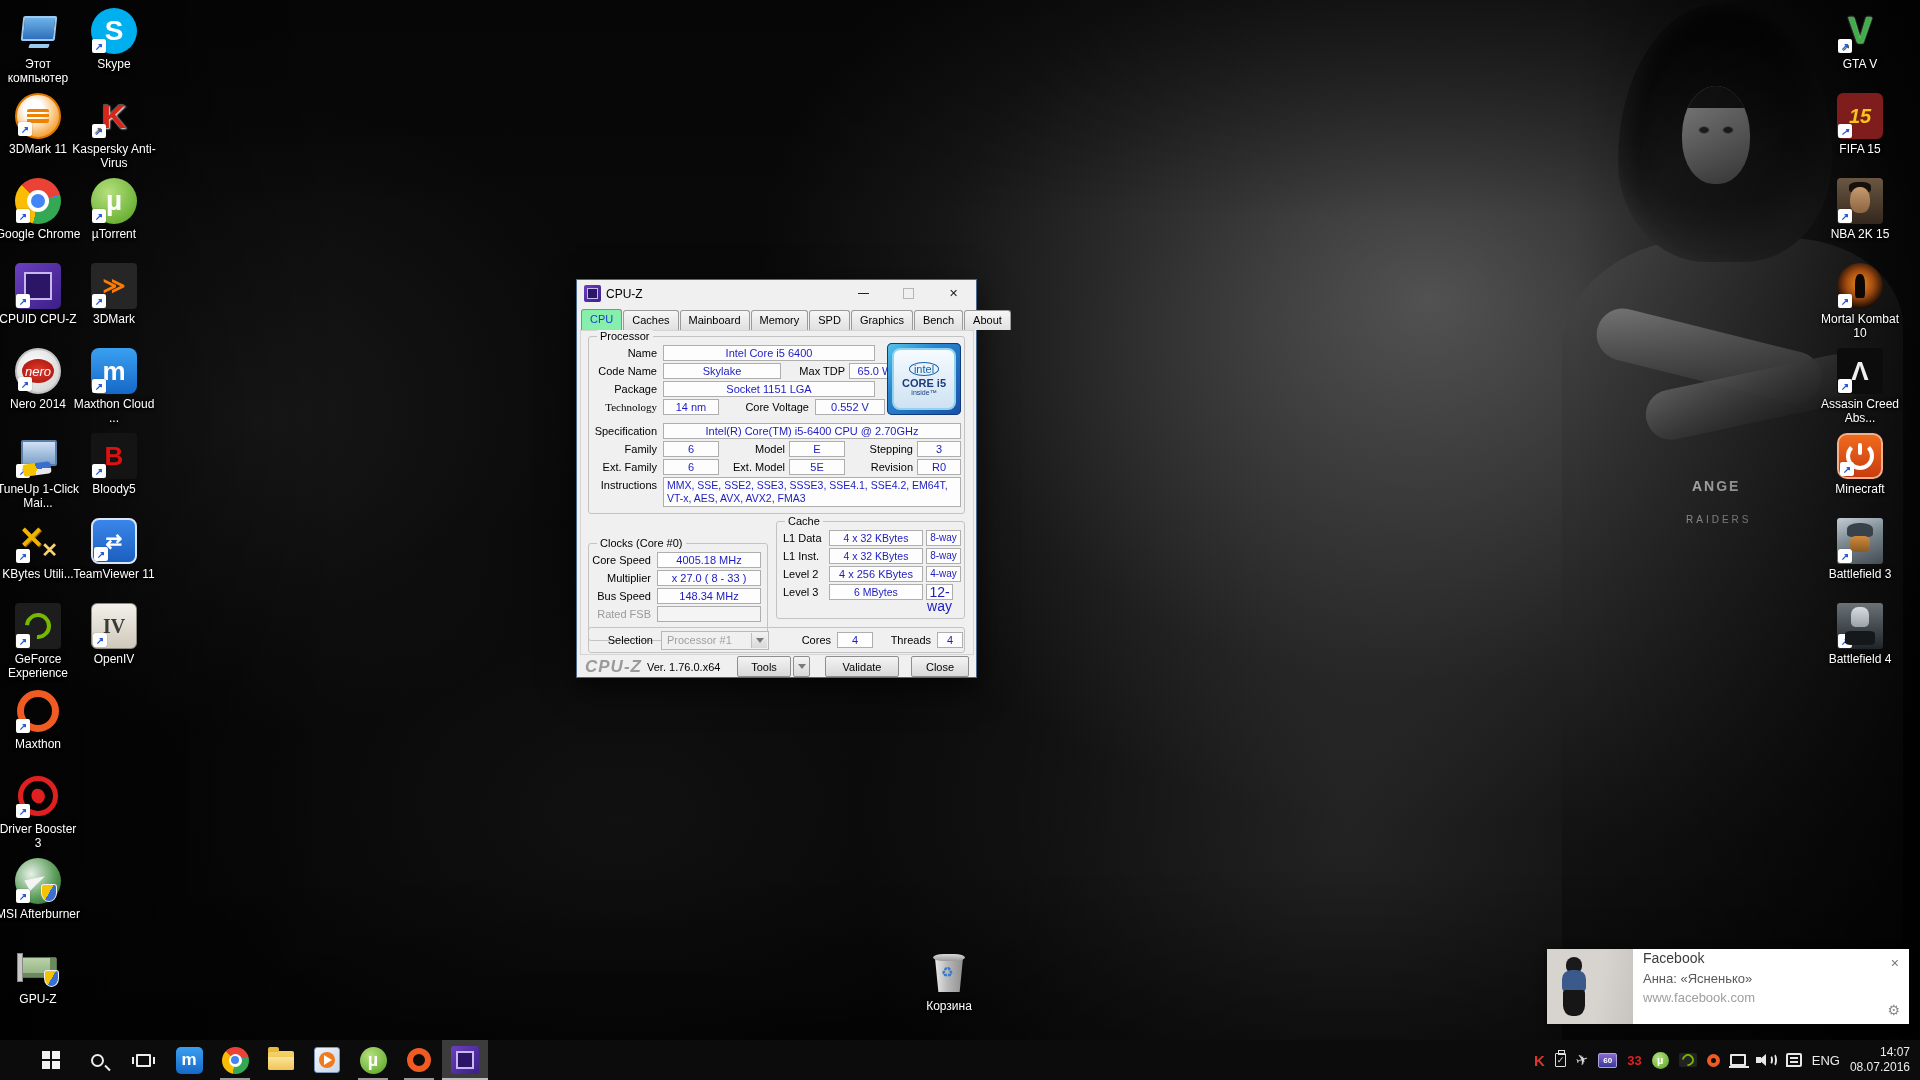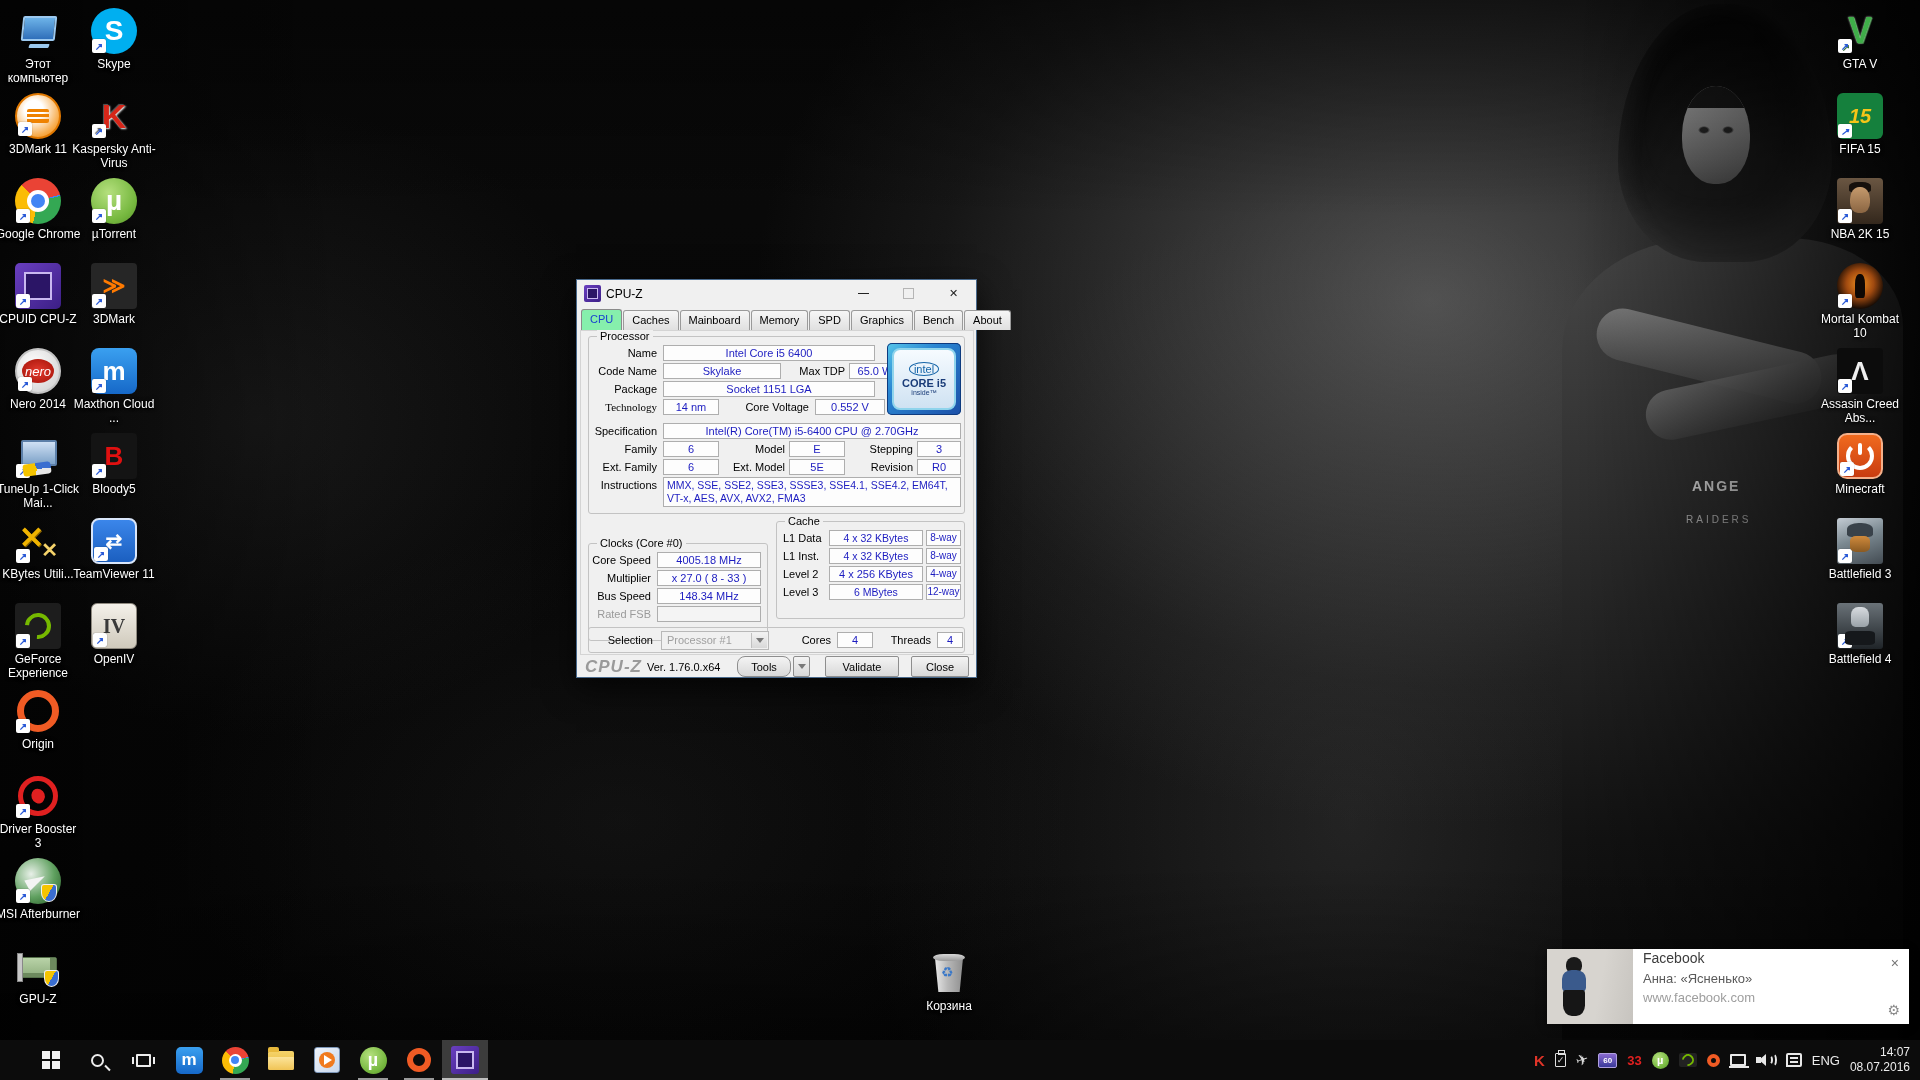--- a/index.html
+++ b/index.html
@@ -82,21 +82,21 @@
   .t-msiab::before { content:""; width:0; height:0; border-left:20px solid #f4f4f4; border-top:6px solid transparent; border-bottom:6px solid transparent; transform:rotate(-28deg); margin-left:-4px; }
   .t-msiab::after { content:""; position:absolute; right:4px; bottom:2px; width:14px; height:16px;
       background:linear-gradient(120deg, #f5c400 50%, #3a6ed0 50%); border:1px solid #f0f0f0; border-radius:3px 3px 50% 50%; }
   .t-gpuz::before { content:""; position:absolute; left:6px; top:14px; width:34px; height:19px;
       background:linear-gradient(#b9d3a8,#8fae7e); border:1px solid #55704a; border-radius:2px;
       box-shadow: inset -6px -4px 0 #6d8a5e; }
   .t-gpuz::after { content:""; position:absolute; left:2px; top:10px; width:4px; height:27px; background:#c8c8c8; border:1px solid #888; }
   .t-gpuz .mini-shield { position:absolute; right:2px; bottom:2px; width:15px; height:17px;
       background:linear-gradient(120deg, #f5c400 50%, #3a6ed0 50%); border:1px solid #f0f0f0; border-radius:3px 3px 50% 50%; }
   .t-gtav { color:#3fae49; font-size:36px; font-weight:bold; text-shadow:0 0 2px #eafbe8, 1px 1px 0 #1c5c22; }
-  .t-fifa { background:#15803d; border-radius:6px; color:#f5c518; font-size:20px; font-weight:bold; font-style:italic; }
+  .t-fifa { background:#7f1d1d; border-radius:6px; color:#f5c518; font-size:20px; font-weight:bold; font-style:italic; }
   .t-nba { background:linear-gradient(#6a5642,#33271c); border-radius:4px; }
   .t-nba::before { content:""; position:absolute; top:4px; width:22px; height:10px; background:#16100c; border-radius:40% 40% 20% 20%; }
   .t-nba::after { content:""; position:absolute; top:9px; width:20px; height:26px; background:linear-gradient(#c59a6d,#8a6542); border-radius:46% 46% 40% 40%; }
   .t-mk { background:radial-gradient(circle at 50% 45%, #f0901f 0%, #a04a10 40%, #190c04 72%); border-radius:50%; }
   .t-mk::after { content:""; width:10px; height:24px; background:#0e0804; border-radius:40% 40% 20% 20%; }
   .t-ac { background:#0c0c0c; border-radius:4px; color:#efefef; font-size:26px; font-weight:bold; }
   .t-mc { background:linear-gradient(#f06a1e,#c93c10); border:2px solid #f5b08a; border-radius:10px; }
   .t-mc::before { content:""; width:20px; height:20px; border:4px solid #fff; border-top-color:transparent; border-radius:50%; }
   .t-mc::after { content:""; position:absolute; top:8px; width:4px; height:12px; background:#fff; border-radius:2px; }
   .t-bf3 { background:linear-gradient(160deg,#c4ccd4 0%, #7a8890 45%, #434b52 100%); border-radius:3px; }
@@ -156,21 +156,21 @@
       font-size:11px; line-height:17px; padding-left:5px; display:flex; align-items:center; }
   .dd-arrow { position:absolute; right:1px; top:1px; bottom:1px; width:16px; background:linear-gradient(#f2f2f2,#d8d8d8);
       border-left:1px solid #c0c0c0; display:flex; align-items:center; justify-content:center; }
   .tri-down { width:0; height:0; border-left:4px solid transparent; border-right:4px solid transparent; border-top:5px solid #7a7a7a; }
 
   .cz-footer { position:absolute; left:0; top:376px; right:0; height:23px; }
   .cz-logo { position:absolute; left:8px; top:1px; font-size:17px; font-weight:bold; font-style:italic; color:#9a9a9a; letter-spacing:1px; }
   .cz-ver { position:absolute; left:70px; top:5px; font-size:11px; }
   .btn { position:absolute; top:0; height:21px; background:linear-gradient(#f4f4f4,#d8d8d8); border:1px solid #8e8e8e;
       border-radius:2px; font-size:11px; display:flex; align-items:center; justify-content:center; }
-  .btn-tools { left:160px; width:54px;border-radius:8px; }
+  .btn-tools { left:160px; width:54px; }
   .btn-tools-arrow { left:216px; width:17px; }
   .btn-validate { left:248px; width:74px; }
   .btn-close { left:334px; width:58px; }
 
   
   .notif { position:absolute; left:1547px; top:949px; width:362px; height:75px; background:#fff;
       box-shadow:0 2px 8px rgba(0,0,0,.5); display:flex; }
   .notif-thumb { position:relative; width:86px; height:75px; background:linear-gradient(100deg,#d7d4cf 60%, #c7c4bf); overflow:hidden; }
   .nt-person { position:absolute; left:12px; top:8px; width:30px; height:64px; }
   .nt-head { position:absolute; left:7px; top:0; width:16px; height:16px; background:#1a1a1a; border-radius:50% 50% 40% 40%; }
@@ -304,21 +304,21 @@
   <div class="dicon" style="left:-5px; top:603px;">
     <div class="tile t-geforce">
         <span class="sc"></span>
       </div>
     <div class="dlabel">GeForce Experience</div>
   </div>
   <div class="dicon" style="left:-5px; top:688px;">
     <div class="tile t-origin">
         <span class="sc"></span>
       </div>
-    <div class="dlabel">Origin</div>
+    <div class="dlabel">Maxthon</div>
   </div>
   <div class="dicon" style="left:-5px; top:773px;">
     <div class="tile t-driverb">
         <span class="sc"></span>
       </div>
     <div class="dlabel">Driver Booster 3</div>
   </div>
   <div class="dicon" style="left:-5px; top:858px;">
     <div class="tile t-msiab">
         <span class="sc"></span>
@@ -531,21 +531,21 @@
         <span class="fld" style="left:52px; top:8px; width:94px; font-size:10.5px;">4 x 32 KBytes</span>
         <span class="fld" style="left:149px; top:8px; width:35px; font-size:10px;">8-way</span>
         <span class="lbl lbl-l" style="left:6px; top:26px; width:44px;">L1 Inst.</span>
         <span class="fld" style="left:52px; top:26px; width:94px; font-size:10.5px;">4 x 32 KBytes</span>
         <span class="fld" style="left:149px; top:26px; width:35px; font-size:10px;">8-way</span>
         <span class="lbl lbl-l" style="left:6px; top:44px; width:44px;">Level 2</span>
         <span class="fld" style="left:52px; top:44px; width:94px; font-size:11px;">4 x 256 KBytes</span>
         <span class="fld" style="left:149px; top:44px; width:35px; font-size:10px;">4-way</span>
         <span class="lbl lbl-l" style="left:6px; top:62px; width:44px;">Level 3</span>
         <span class="fld" style="left:52px; top:62px; width:94px; font-size:10.5px;">6 MBytes</span>
-        <span class="fld" style="left:149px; top:62px; width:35px; font-size:10px;">12-way</span>
+        <span class="fld" style="left:149px; top:62px; width:27px; font-size:14px;">12-way</span>
       </div>
 
       <div class="gbox g-sel">
         <span class="lbl" style="left:14px; top:4px; width:50px;">Selection</span>
         <div class="dd" style="left:72px; top:3px; width:108px;">
           <span>Processor #1</span>
           <span class="dd-arrow">
               <span class="tri-down"></span>
             </span>
         </div>

